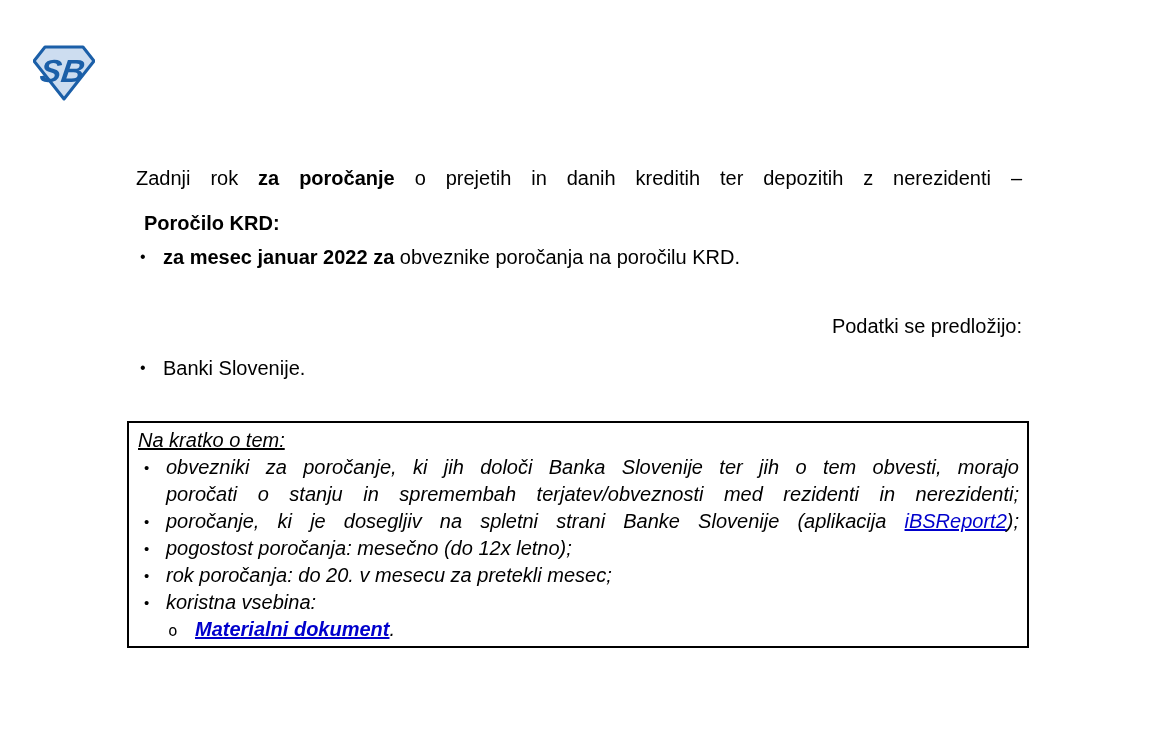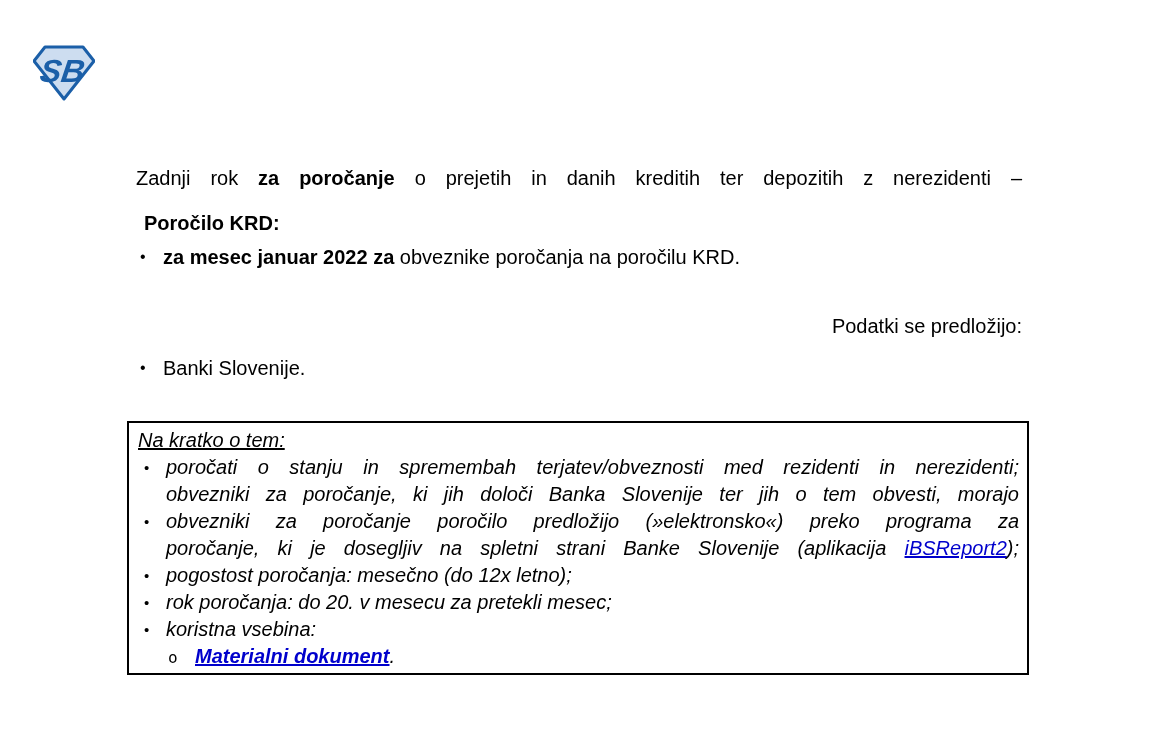--- a/index.html
+++ b/index.html
@@ -61,27 +61,26 @@
 <div class="abs txt li-main" style="left:136px;top:356px;width:886px;">
   <span class="marker">•</span>
   <span>Banki Slovenije.</span>
 </div>
 
 <div id="info-box" class="abs">
   <div class="box-title">Na kratko o tem:</div>
 
   <div class="box-li">
     <span class="marker">•</span>
+    <div class="just">obvezniki za poročanje, ki jih določi Banka Slovenije ter jih o tem obvesti, morajo</div>
     <div class="just">poročati o stanju in spremembah terjatev/obveznosti med rezidenti in nerezidenti;</div>
-    <div class="just">obvezniki za poročanje, ki jih določi Banka Slovenije ter jih o tem obvesti, morajo</div>
   </div>
 
   <div class="box-li">
     <span class="marker">•</span>
-    <div class="just">obvezniki za poročanje poročilo predložijo (»elektronsko«) preko programa za</div>
     <div class="just">
       <span>poročanje, ki je dosegljiv na spletni strani Banke Slovenije (aplikacija </span><a class="lnk">iBSReport2</a><span>);</span>
     </div>
   </div>
 
   <div class="box-li">
     <span class="marker">•</span>
     <div>pogostost poročanja: mesečno (do 12x letno);</div>
   </div>
 

